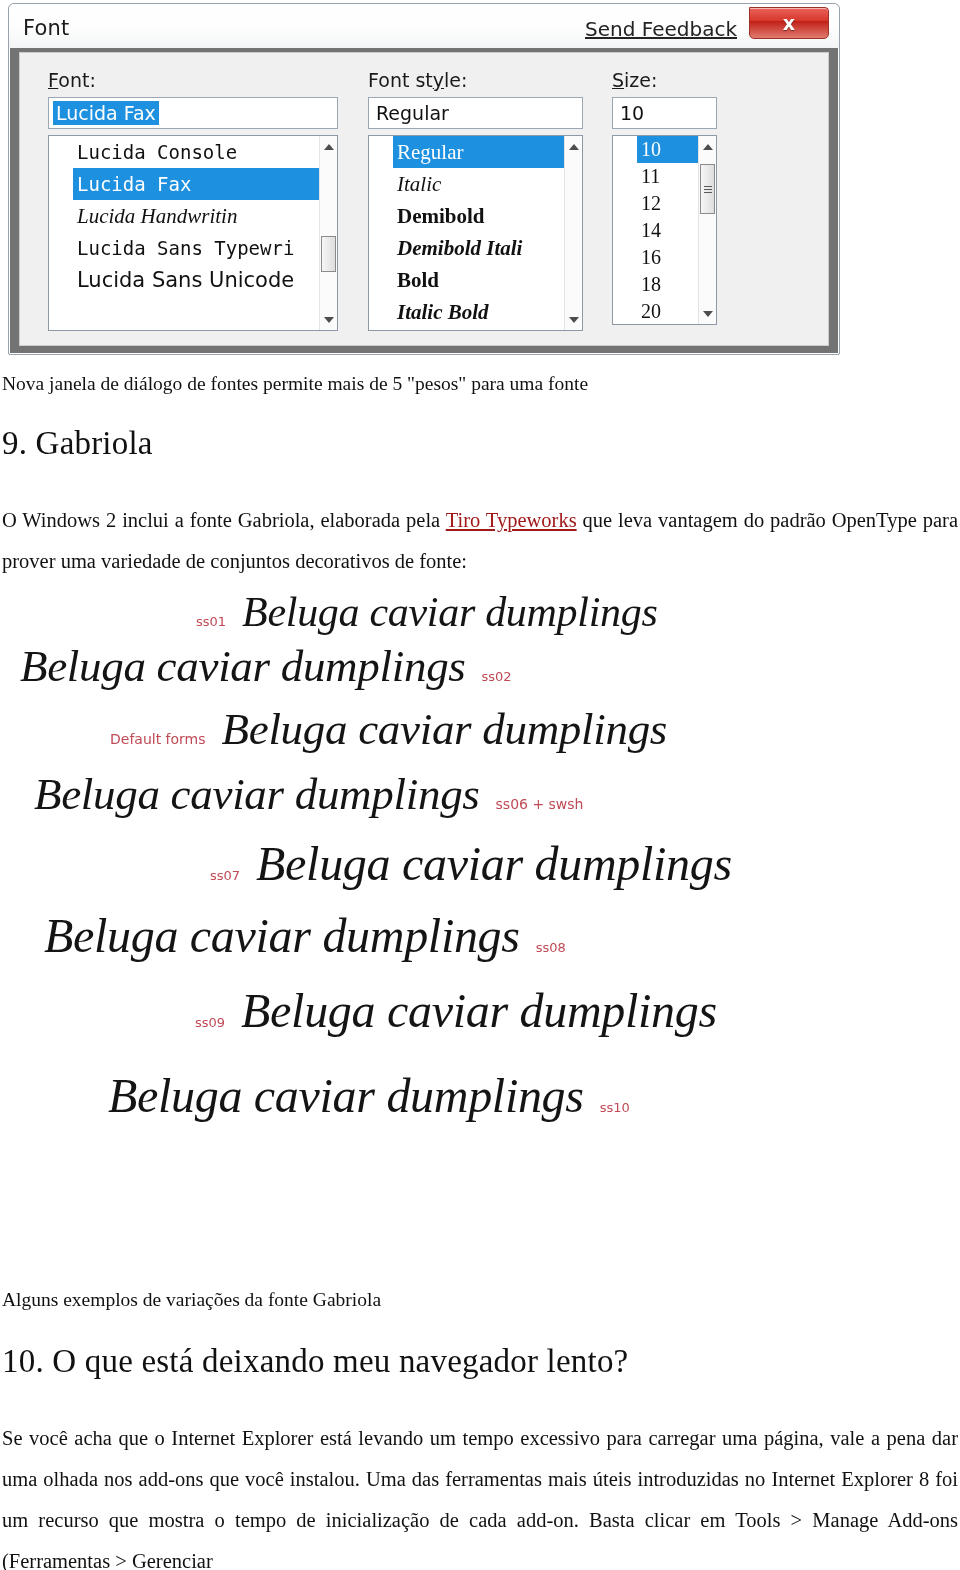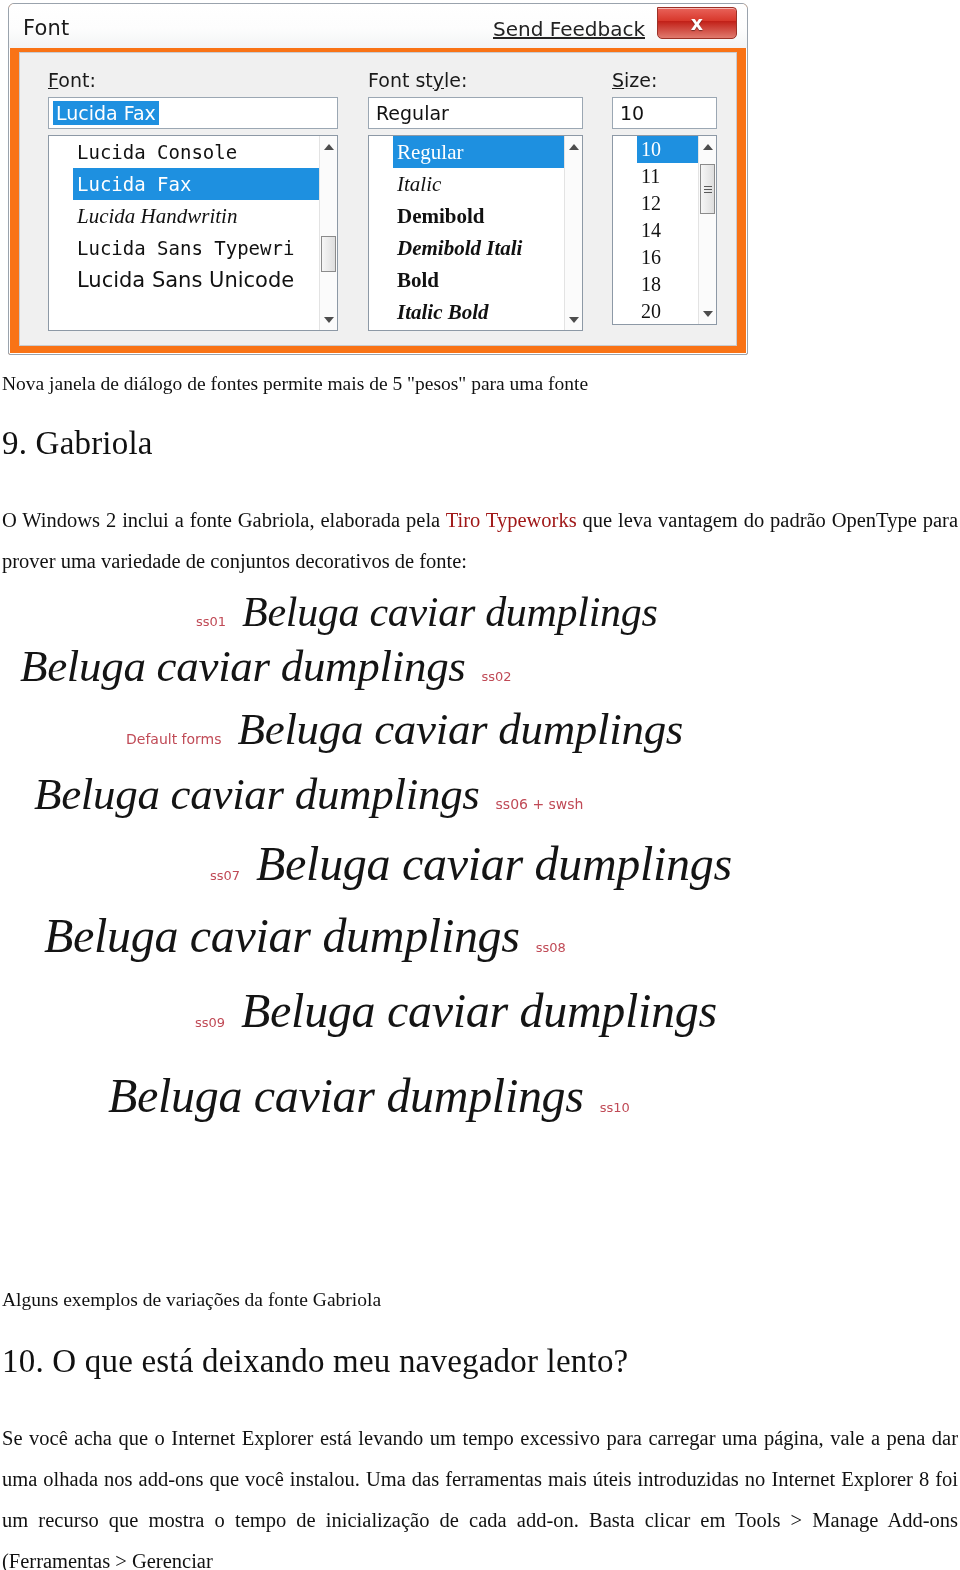--- a/index.html
+++ b/index.html
@@ -14,23 +14,23 @@
     font-family: "Liberation Serif", serif;
     color: #111111;
     overflow: hidden;
   }
 
   
   .font-dialog {
     position: absolute;
     left: 8px;
     top: 3px;
-    width: 740px;
+    width: 832px;
     height: 352px;
-    background: #f97316;
+    background: #737373;
     border: 1px solid #9aa3ad;
     border-radius: 6px 6px 2px 2px;
     box-sizing: border-box;
     box-shadow: 0 0 0 1px #ffffff inset;
     font-family: "DejaVu Sans", sans-serif;
   }
   .dlg-titlebar {
     position: relative;
     height: 44px;
     background: linear-gradient(to bottom, #ffffff 0%, #fdfdfd 55%, #f3f4f5 100%);
@@ -231,20 +231,21 @@
   }
   .para {
     left: 2px;
     right: 2px;
     font-size: 20.5px;
     line-height: 41px;
     text-align: justify;
   }
   .para .lnk {
     color: #a01818;
+    text-decoration: underline;
     cursor: pointer;
   }
 
   
   .gabriola-figure {
     position: absolute;
     left: 0;
     top: 578px;
     width: 850px;
     height: 690px;
@@ -264,21 +265,21 @@
   }
   .gab-tag {
     font-family: "DejaVu Sans", sans-serif;
     color: #c04a56;
     font-size: 13px;
   }
   .gab-tag.wide { font-size: 14px; }
 
   .r1 { left: 196px; top: 10px; }
   .r2 { left: 20px;  top: 62px; }
-  .r3 { left: 126px; top: 125px; }
+  .r3 { left: 110px; top: 125px; }
   .r4 { left: 34px;  top: 190px; }
   .r5 { left: 210px; top: 258px; }
   .r6 { left: 44px;  top: 330px; }
   .r7 { left: 195px; top: 405px; }
   .r8 { left: 108px; top: 490px; }
   .s-md  { font-size: 42px; }
   .s-lg  { font-size: 45px; }
   .s-xl  { font-size: 48px; }
 
   .gap-l { margin-right: 16px; }

